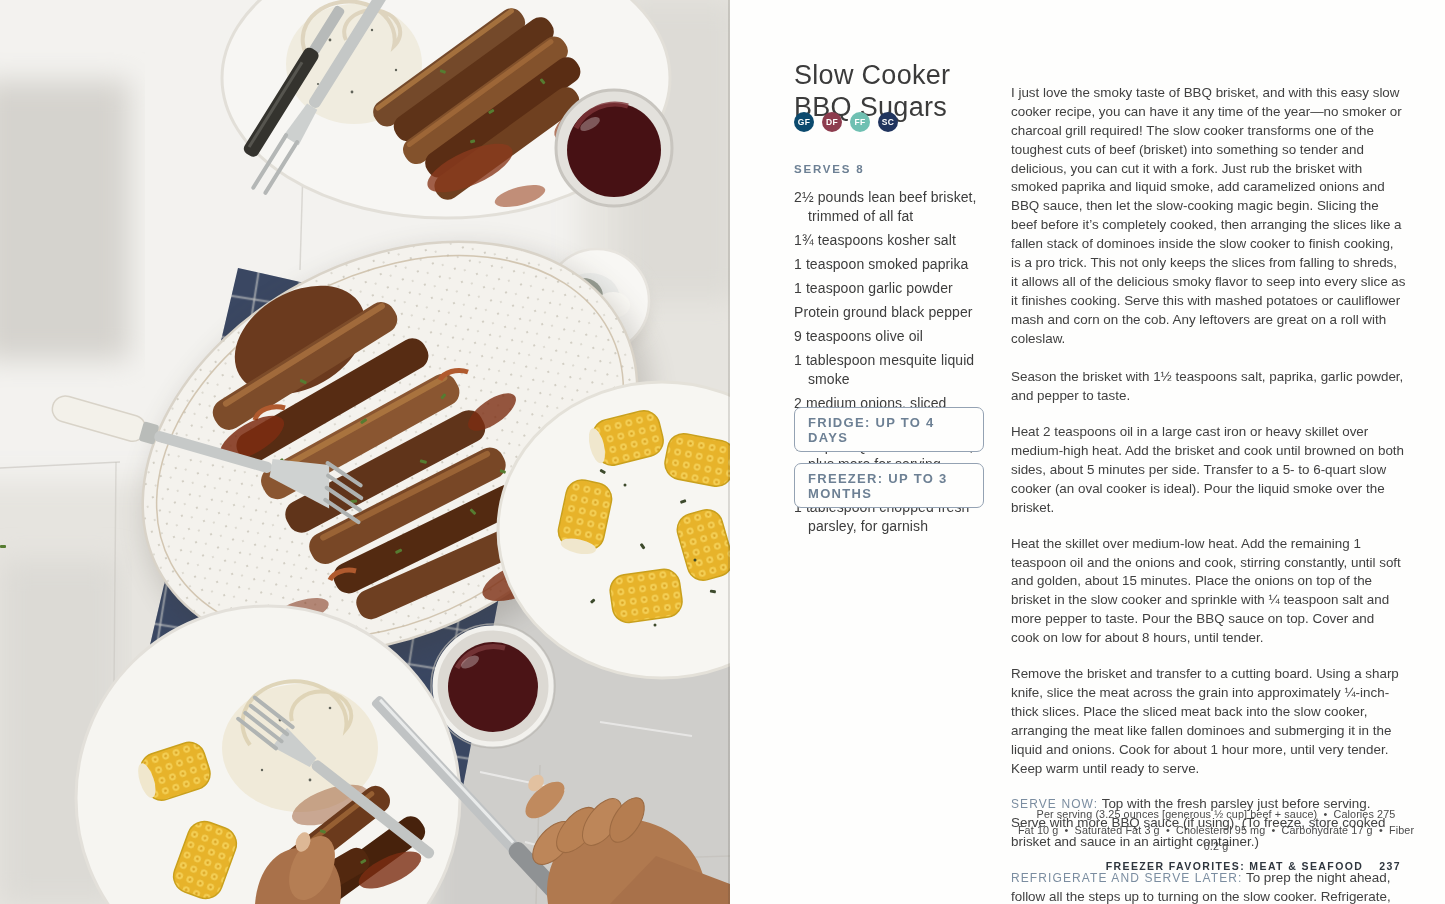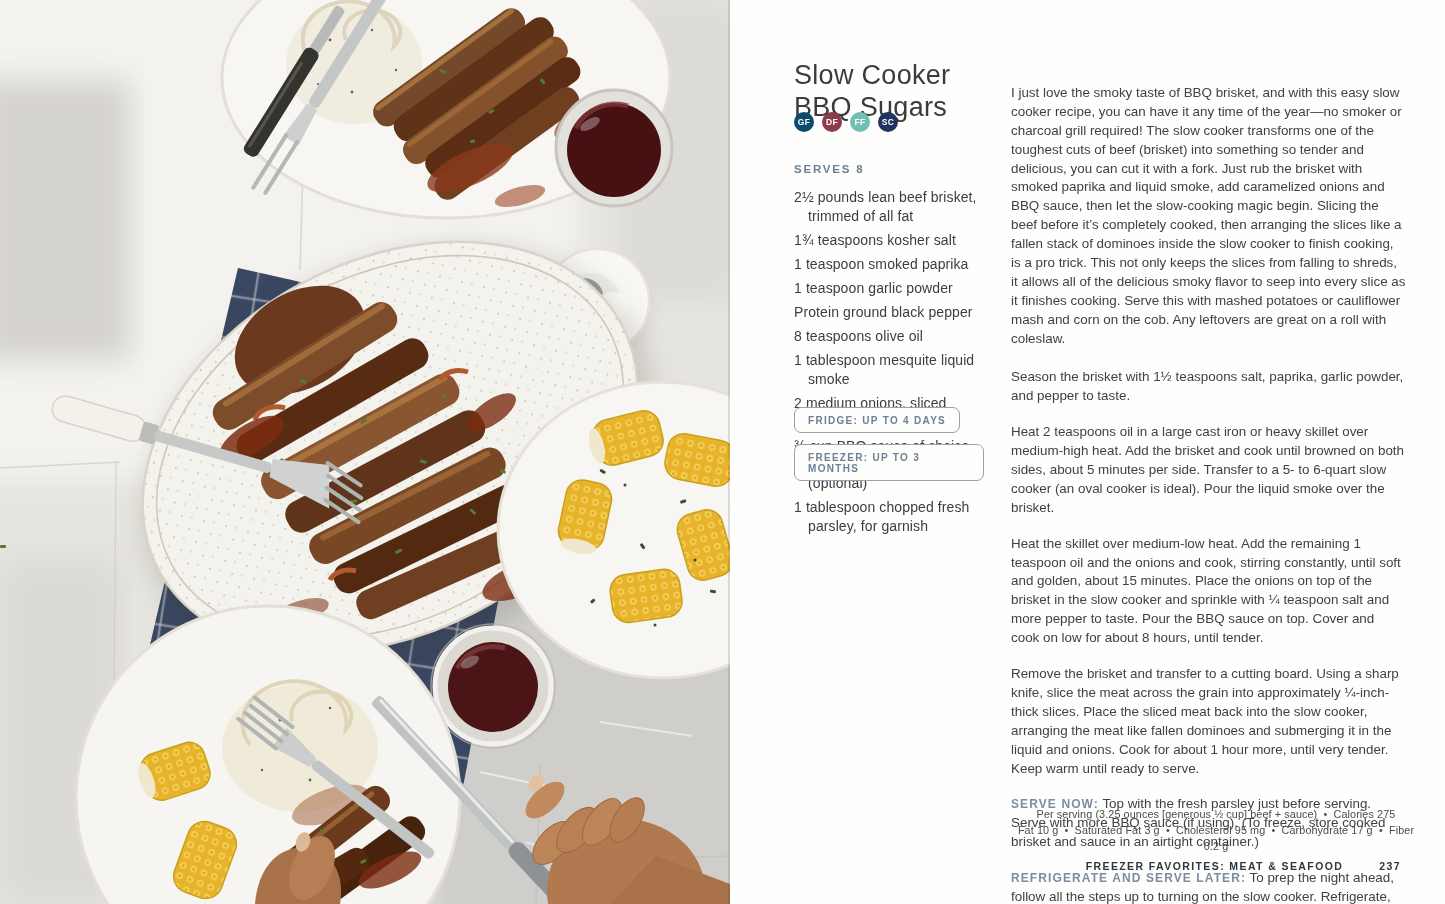--- a/index.html
+++ b/index.html
@@ -17,30 +17,30 @@
   .badges{position:absolute;left:64px;top:112px;display:flex;gap:8px;}
   .badge{width:20px;height:20px;border-radius:50%;color:#ffffff;font-size:8.5px;font-weight:bold;
          display:flex;align-items:center;justify-content:center;letter-spacing:.3px;}
   .serves{position:absolute;left:64px;top:163px;font-size:11.5px;font-weight:bold;
           letter-spacing:1.8px;color:#6d8094;}
   .ingredients{position:absolute;left:64px;top:188px;width:205px;}
   .ing{font-size:14px;line-height:1.33;color:#3d3d3d;margin-bottom:5.5px;
        padding-left:14px;text-indent:-14px;letter-spacing:.1px;}
   .storage{position:absolute;left:64px;top:407px;width:190px;}
   .storage-box{display:inline-block;border:1.5px solid #94a2b3;border-radius:7px;
-               padding:7px 13px 6px 13px;margin-bottom:11px;font-size:10px;font-weight:bold;
+               padding:7px 13px 6px 13px;margin-bottom:11px;font-size:13px;font-weight:bold;
                letter-spacing:1.3px;color:#6d8094;background:#fefefd;}
   .method{position:absolute;left:281px;top:84px;width:395px;font-size:13.4px;line-height:1.41;color:#414141;}
   .method p{margin:0 0 17px 0;}
   .method p.intro{margin-bottom:20px;}
-  .lbl{color:#7b8da0;font-weight:bold;font-size:12px;letter-spacing:1.1px;}
+  .lbl{color:#7b8da0;font-weight:normal;font-size:12px;letter-spacing:1.1px;}
   .nutrition{position:absolute;left:281px;top:806px;width:410px;font-size:10.8px;line-height:1.5;
              color:#4a4a4a;letter-spacing:.1px;}
   .nutrition div{white-space:pre-wrap;text-align:center;}
-  .footer{position:absolute;right:44px;top:860px;display:flex;gap:36px;align-items:baseline;
+  .footer{position:absolute;right:44px;top:860px;display:flex;gap:16px;align-items:baseline;
           font-size:10.5px;font-weight:bold;letter-spacing:1.4px;color:#2e353d;}
 </style>
 </head>
 <body>
 
 <div class="book">
 
   <div class="photo-page" role="img" aria-label="Overhead photo: sliced BBQ brisket with caramelized onions and parsley on a speckled oval platter over a navy checked napkin, plates of mashed potatoes and corn on the cob, two glasses of red wine, a salt and pepper dish, and hands cutting brisket with knife and fork on a rustic white table">
     <svg width="730" height="904" viewBox="0 0 730 904">
       <defs>
@@ -343,21 +343,21 @@
     </div>
 
     <div class="serves">SERVES 8</div>
 
     <div class="ingredients">
       <div class="ing">2½ pounds lean beef brisket, trimmed of all fat</div>
       <div class="ing">1¾ teaspoons kosher salt</div>
       <div class="ing">1 teaspoon smoked paprika</div>
       <div class="ing">1 teaspoon garlic powder</div>
       <div class="ing">Protein ground black pepper</div>
-      <div class="ing">8 teaspoons olive oil</div>
+      <div class="ing">9 teaspoons olive oil</div>
       <div class="ing">1 tablespoon mesquite liquid smoke</div>
       <div class="ing">2 medium onions, sliced lengthwise</div>
       <div class="ing">¾ cup BBQ sauce of choice, plus more for serving (optional)</div>
       <div class="ing">1 tablespoon chopped fresh parsley, for garnish</div>
     </div>
 
     <div class="storage">
       <div><span class="storage-box">FRIDGE: UP TO 4 DAYS</span></div>
       <div><span class="storage-box">FREEZER: UP TO 3 MONTHS</span></div>
     </div>

